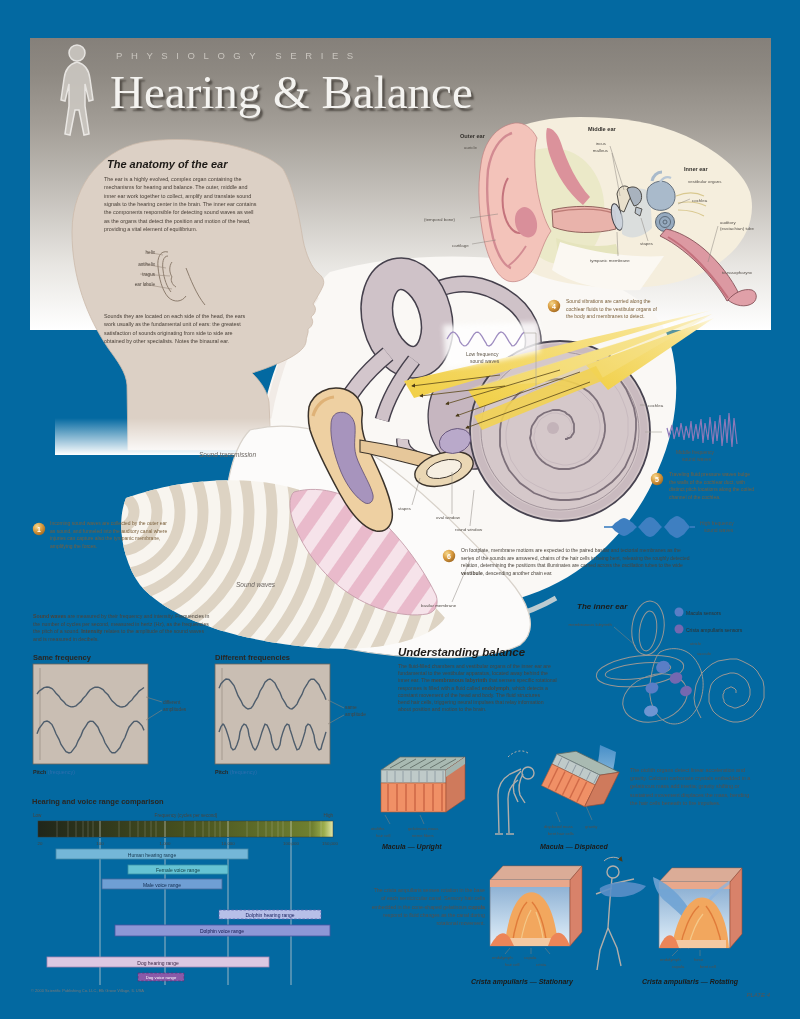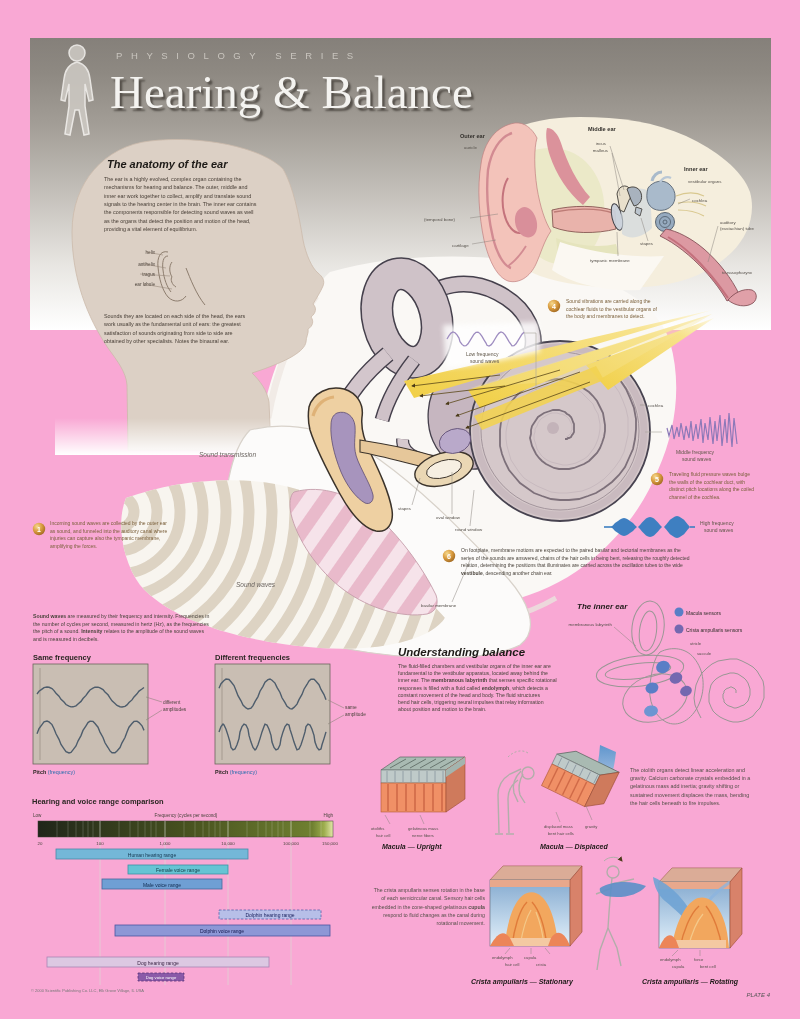--- a/index.html
+++ b/index.html
@@ -1,16 +1,16 @@
 <!DOCTYPE html>
 <html><head>
 <meta charset="utf-8">
 <style>
   html,body{margin:0;padding:0;background:#ffffff;}
-  #page{position:relative;width:800px;height:1019px;background:#f9a8d4;overflow:hidden;
+  #page{position:relative;width:800px;height:1019px;background:#0369a1;overflow:hidden;
         font-family:"Liberation Sans",sans-serif;}
   svg{display:block;}
 </style>
 </head>
 <body>
 <div id="page">
 <svg width="800" height="1019" viewBox="0 0 800 1019">
 <defs>
   <linearGradient id="banner" x1="0" y1="0" x2="0" y2="1">
     <stop offset="0" stop-color="#85807a"></stop>

